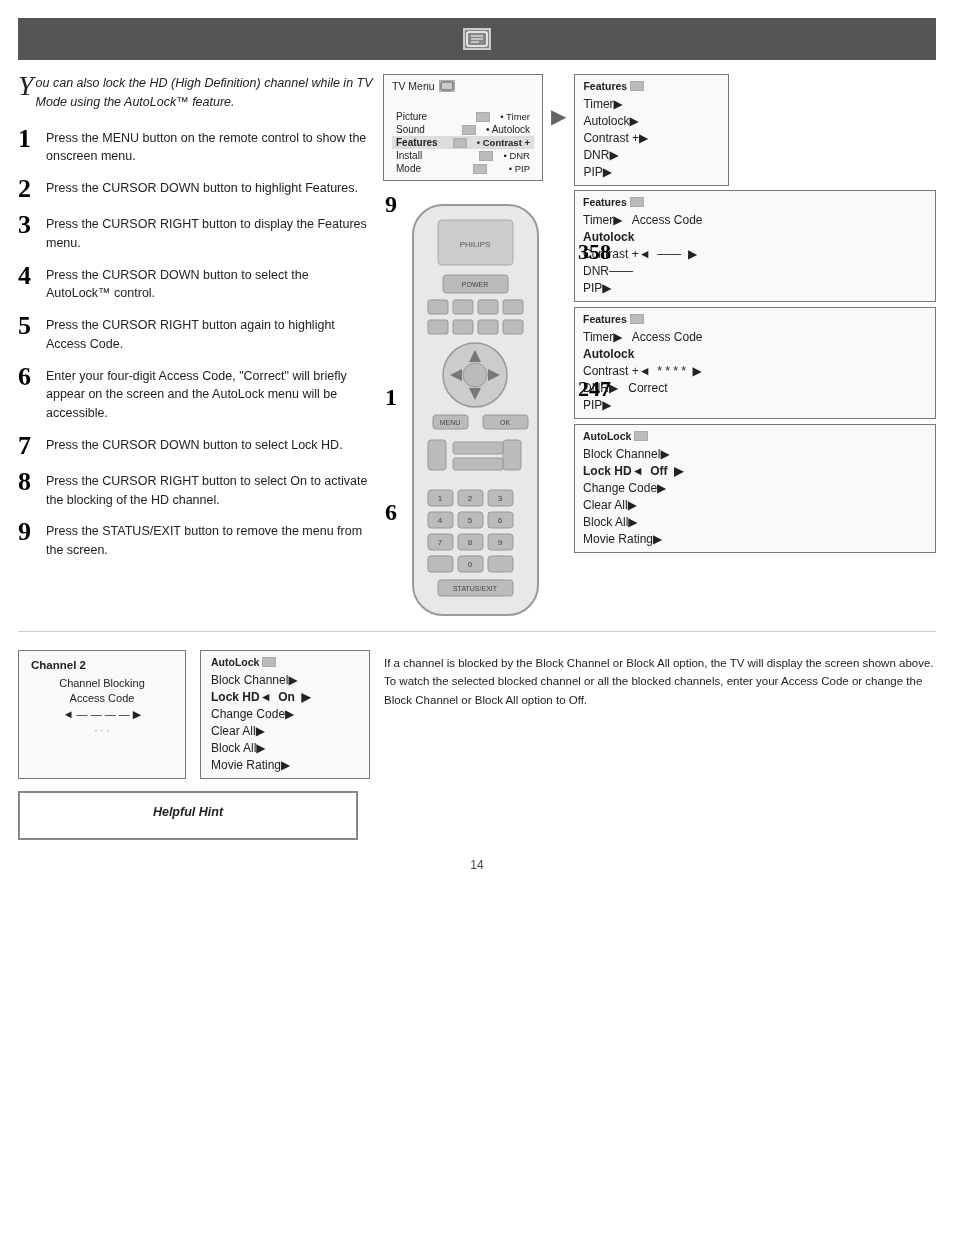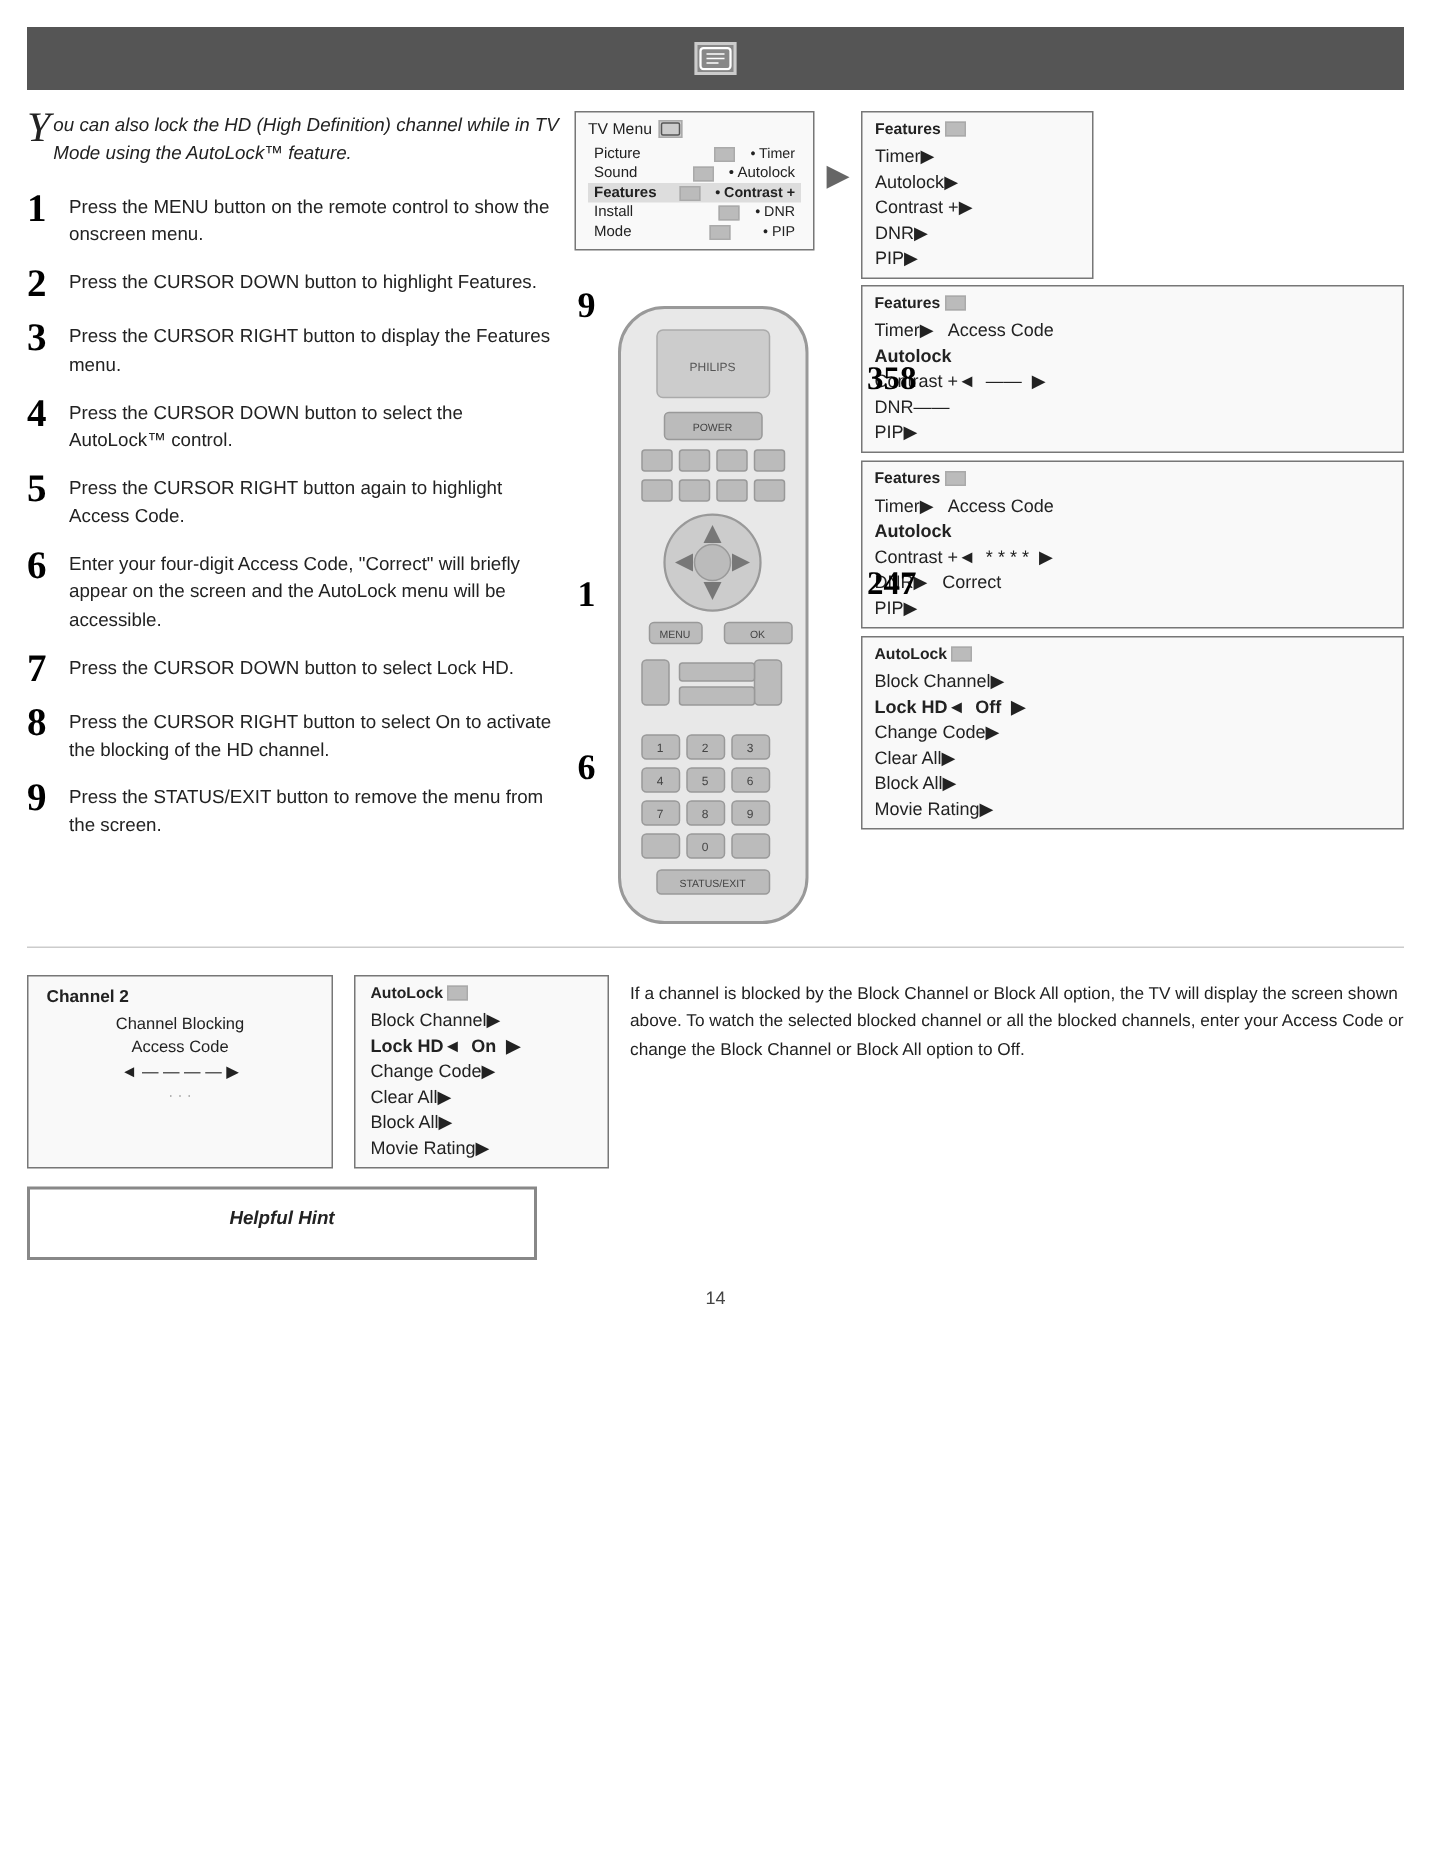--- a/index.html
+++ b/index.html
@@ -132,21 +132,21 @@
       gap: 14px;
       padding: 10px 18px 0 18px;
       margin-top: 8px;
     }
 
     .channel-block-box {
       border: 1.5px solid #777;
       background: #f9f9f9;
       padding: 8px 12px;
       font-size: 11px;
-      width: 204px;
+      width: 168px;
       flex-shrink: 0;
     }
     .channel-block-title {
       font-weight: bold;
       margin-bottom: 6px;
       font-size: 11.5px;
     }
     .channel-block-label {
       text-align: center;
       margin: 3px 0;
@@ -208,21 +208,21 @@
       background: #f9f9f9;
       padding: 5px 8px;
       font-size: 10.5px;
       width: 160px;
     }
     .tv-menu-box .menu-title-row {
       display: flex;
       align-items: center;
       gap: 4px;
       font-size: 10.5px;
-      margin-bottom: 4px;
+      margin-bottom: 18px;
     }
     .icon-box {
       width: 16px;
       height: 12px;
       border: 1px solid #aaa;
       background: #ccc;
       display: inline-block;
       font-size: 7px;
       display: flex;
       align-items: center;

